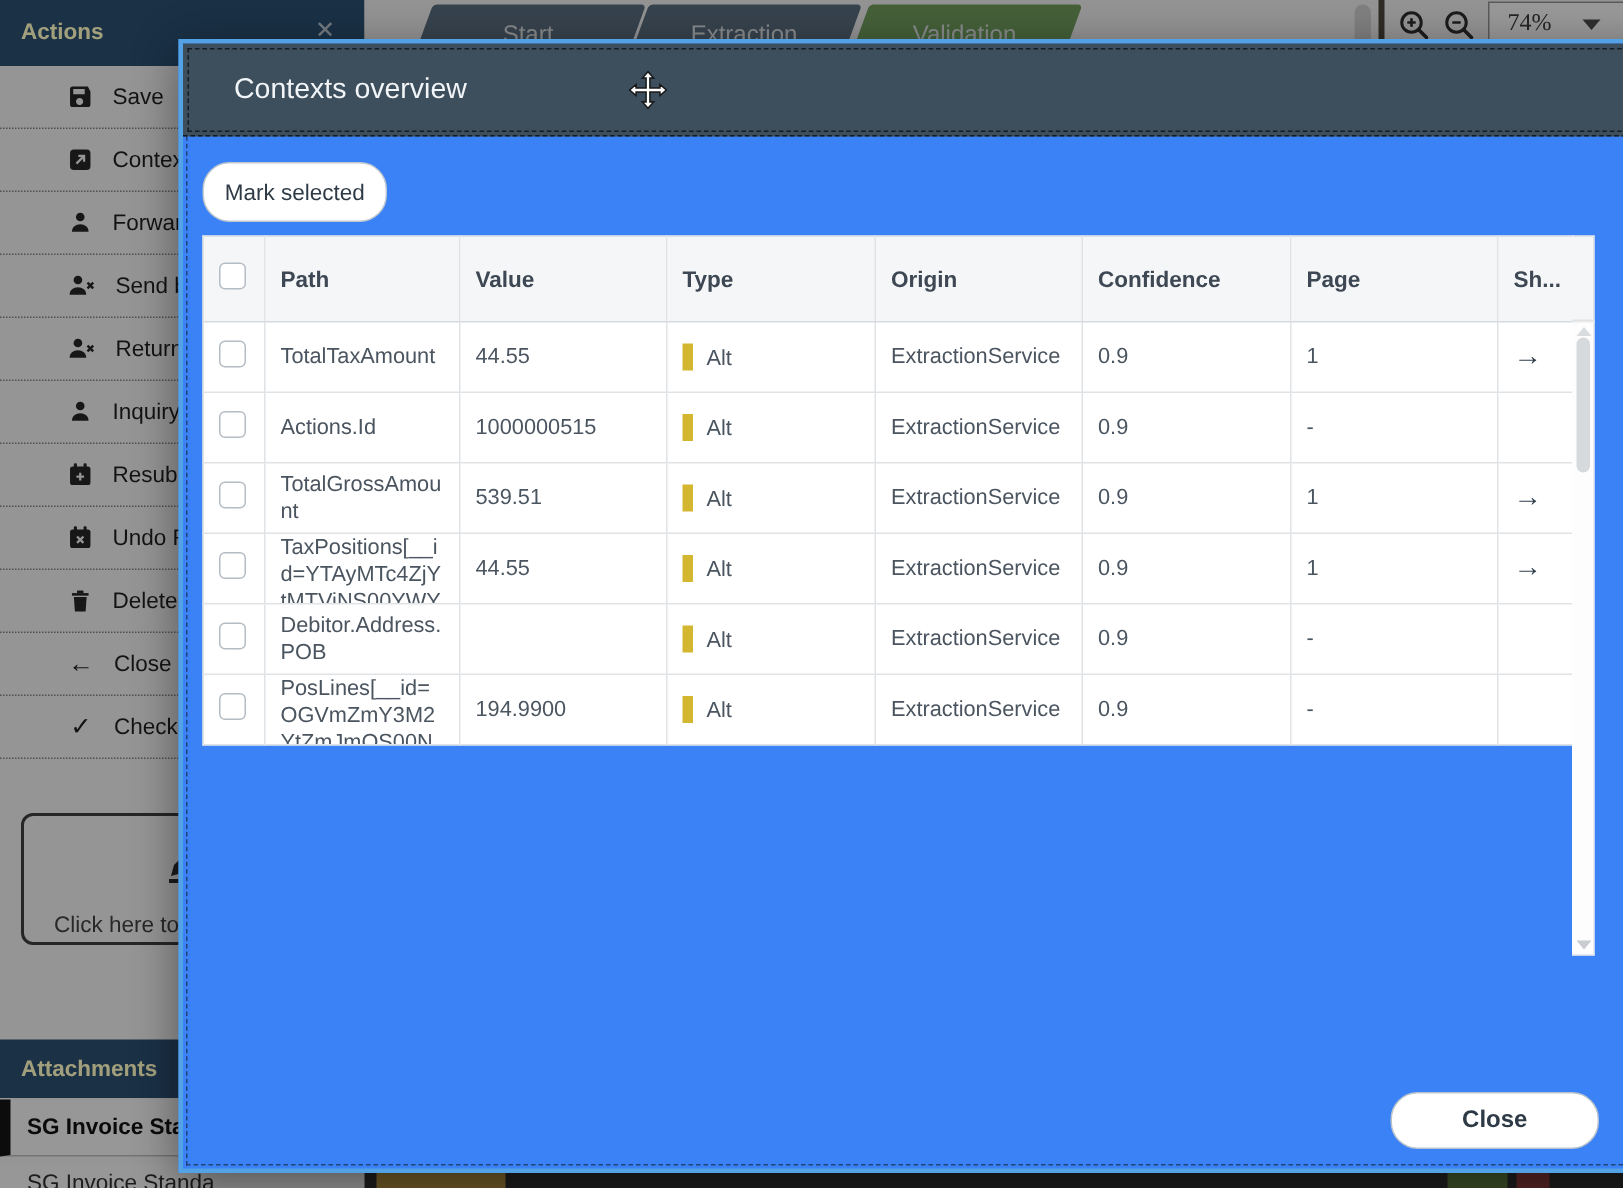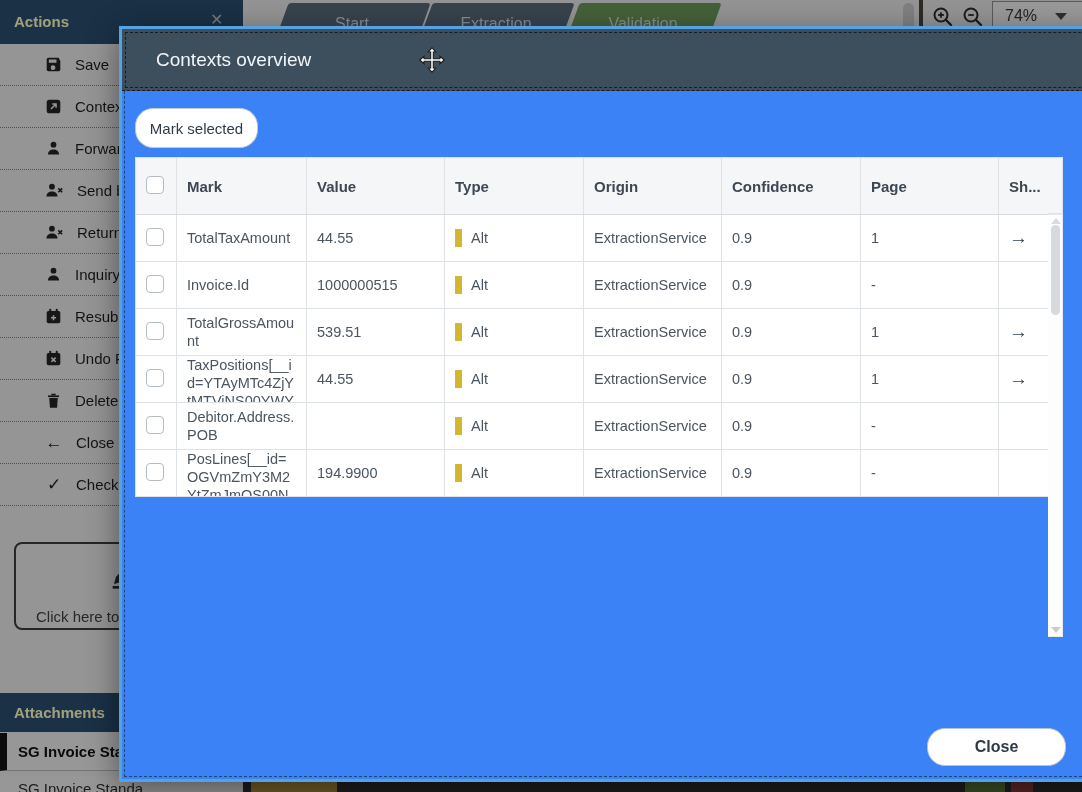--- a/index.html
+++ b/index.html
@@ -33,21 +33,21 @@
   .wf-tab { position:absolute; top:3px; height:42px; transform:skewX(-20deg); border-radius:3px; }
   .wf-tab .wf-lbl { transform:skewX(20deg); display:block; text-align:center; line-height:42px; font-size:16px; color:#d6dadd; }
   .wf-start { left:38px; width:142px; background:#576a7b; }
   .wf-extr  { left:182px; width:142px; background:#576a7b; }
   .wf-valid { left:329px; width:142px; background:#6d9859; }
   .doc-pill { position:absolute; left:903px; top:3px; width:11px; height:28px; border-radius:6px; background:#c9c9c9; }
   .doc-div  { position:absolute; left:919px; top:0; width:4px; height:48px; background:#4a443a; }
   .zoom-ic { position:absolute; top:5px; cursor:pointer; }
   .zoom-in { left:931px; } .zoom-out { left:961px; }
   .zoom-select { position:absolute; left:992px; top:1px; width:96px; height:30px; background:#efefef; border:1px solid #8f8f8f; cursor:pointer; }
-  .zoom-select .zs-val { position:absolute; left:12px; top:5px; font-size:16px; color:#3a3a3a; }
+  .zoom-select .zs-val { position:absolute; left:12px; top:5px; font-size:16px; color:#3a3a3a;font-family:Liberation Serif, serif; }
   .zoom-select .zs-chev { position:absolute; left:62px; top:11px; width:0; height:0; border-left:6px solid transparent; border-right:6px solid transparent; border-top:7px solid #4a4a4a; }
   .doc-strip { position:absolute; left:243px; top:780px; width:839px; height:12px; background:#2e2e2e; }
   .doc-strip .b1 { position:absolute; left:8px; top:2px; width:86px; height:10px; background:#b08d3e; }
   .doc-strip .b2 { position:absolute; left:722px; top:2px; width:40px; height:10px; background:#5a7a3a; }
   .doc-strip .b3 { position:absolute; left:768px; top:2px; width:22px; height:10px; background:#8a3a3a; }
 
   
   .overlay { position:absolute; inset:0; background:rgba(0,0,0,0.36); z-index:5; }
 
   
@@ -255,21 +255,21 @@
             <col class="c2">
             <col class="c3">
             <col class="c4">
             <col class="c5">
             <col class="c6">
             <col class="c7">
           </colgroup>
         <thead>
           <tr>
             <th class="cbc"><span class="cb"></span></th>
-            <th>Mark</th>
+            <th>Path</th>
             <th>Value</th>
             <th>Type</th>
             <th>Origin</th>
             <th>Confidence</th>
             <th>Page</th>
             <th>Sh...</th>
           </tr>
         </thead>
         <tbody>
           <tr>
@@ -280,21 +280,21 @@
             <td>44.55</td>
             <td><span class="typebar"></span><span>Alt</span></td>
             <td>ExtractionService</td>
             <td>0.9</td>
             <td>1</td>
             <td class="showc"><span class="arrow">→</span></td>
           </tr>
           <tr>
             <td class="cbc"><span class="cb"></span></td>
             <td>
-                <div class="pathtxt">Invoice.Id</div>
+                <div class="pathtxt">Actions.Id</div>
               </td>
             <td>1000000515</td>
             <td><span class="typebar"></span><span>Alt</span></td>
             <td>ExtractionService</td>
             <td>0.9</td>
             <td>-</td>
             <td class="showc"><span class="arrow"></span></td>
           </tr>
           <tr>
             <td class="cbc"><span class="cb"></span></td>

